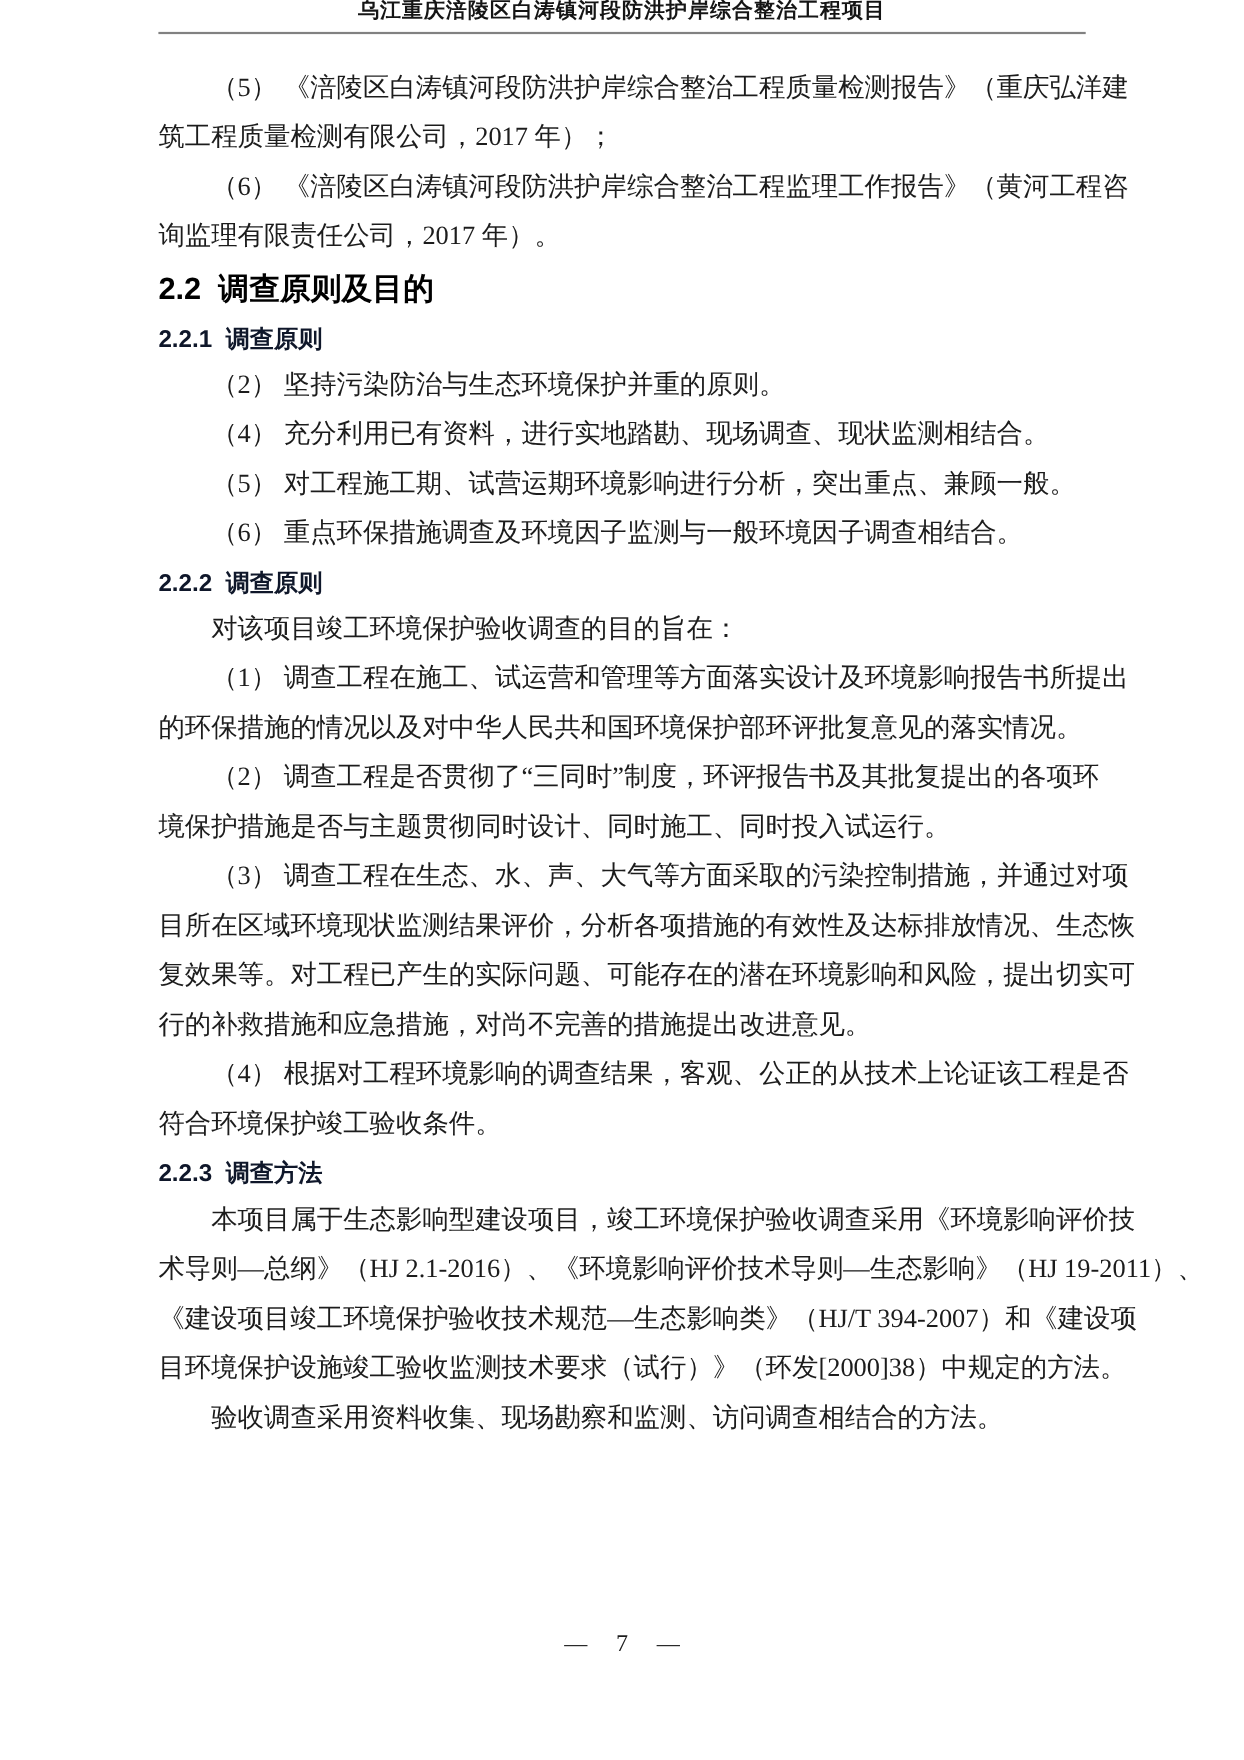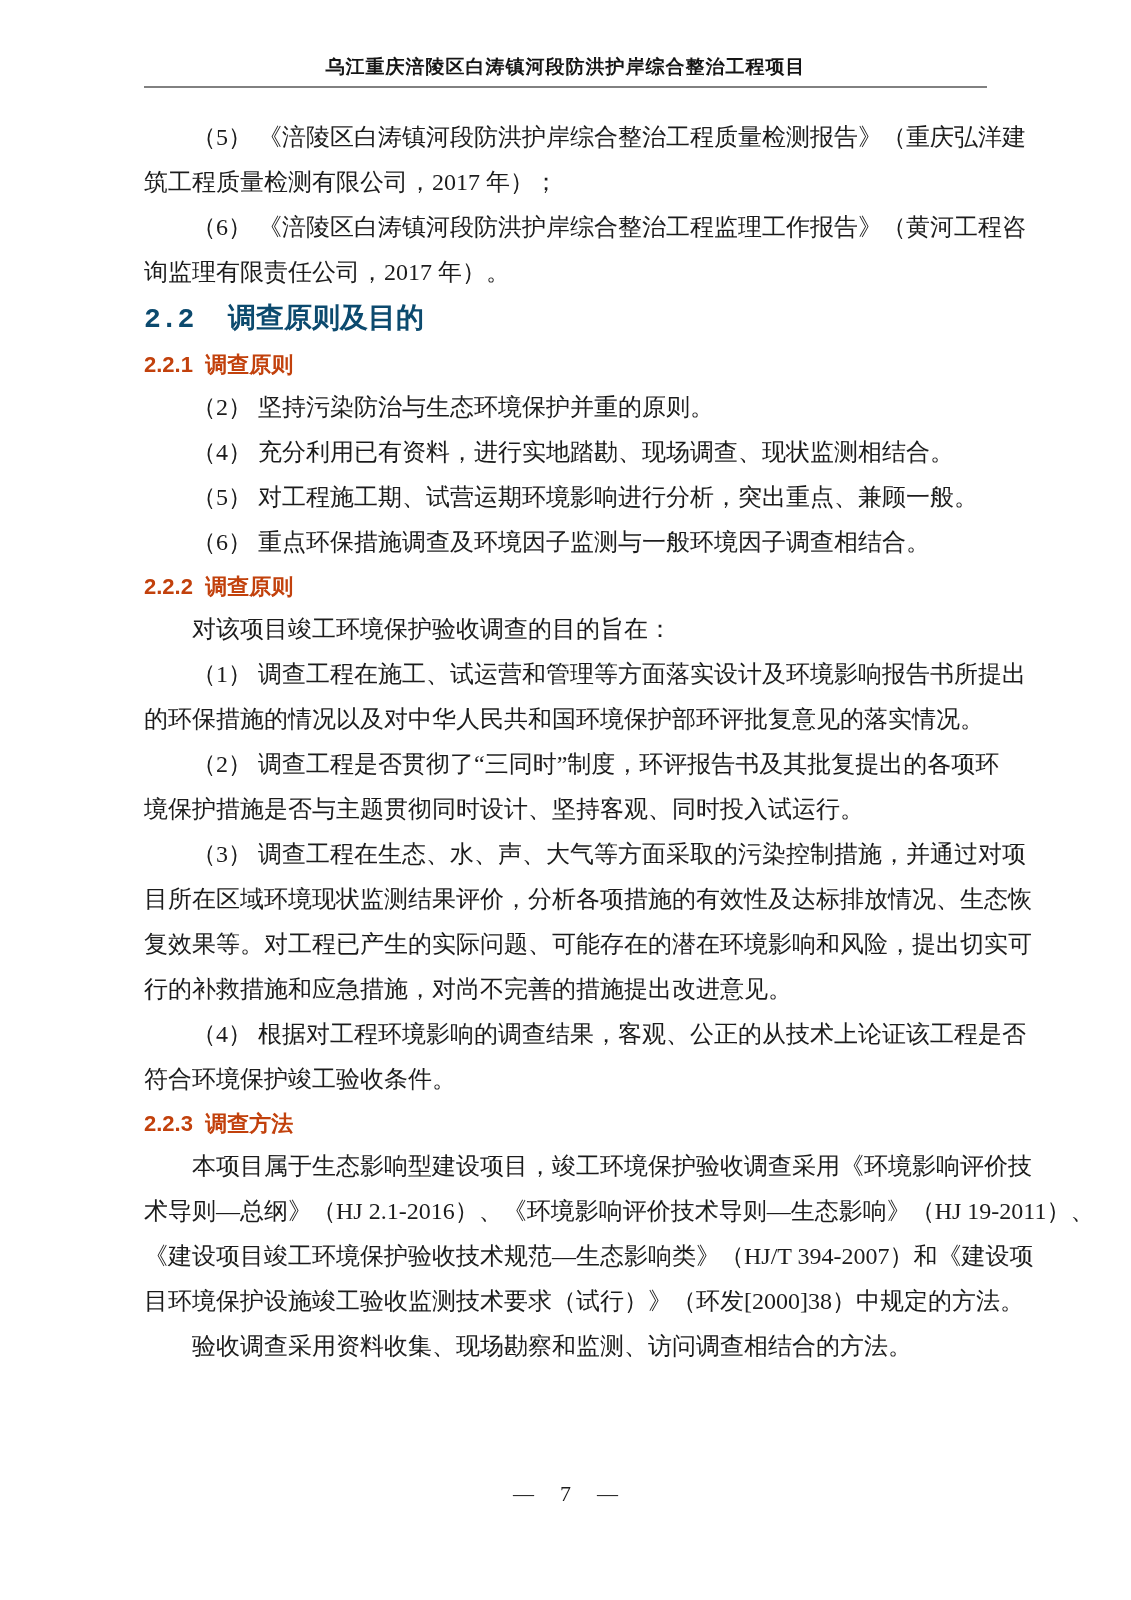--- a/index.html
+++ b/index.html
@@ -10,21 +10,20 @@
   .page{
     position:relative;
     width:1131px;height:1600px;
     margin:0 auto;
     background:var(--bg);
     color:var(--text);
     font-family:"Liberation Serif","DejaVu Serif",serif;
     overflow:hidden;
   }
   .header-title{
-    padding-top:57px;
     text-align:center;
     font-family:"Liberation Sans","DejaVu Sans",sans-serif;
     font-weight:bold;
     font-size:19px;
     line-height:20px;
     letter-spacing:1px;
     color:#151515;
     white-space:pre;
   }
   .header-rule{
@@ -48,33 +47,33 @@
     display:flex;
     justify-content:space-between;
     align-items:baseline;
     text-indent:0;
   }
   .just.indent{ padding-left:48px; text-indent:0; }
   .just span{ white-space:pre; flex:0 0 auto; }
   .h2{
     height:46px;line-height:46px;
     margin-top:2px;
-    font-family:Liberation Mono, monospace;
+    font-family:Liberation Sans, sans-serif;
     font-weight:bold;
     font-size:28px;
-    color:#0c4a6e;
+    color:#000000;
     white-space:pre;
   }
   .h3{
     height:40px;line-height:40px;
     margin-top:2px;
     font-family:"Liberation Sans","DejaVu Sans",sans-serif;
     font-weight:bold;
     font-size:22px;
-    color:#c2410c;
+    color:#0f172a;
     white-space:pre;
   }
   .footer{
     position:absolute;
     top:1477px;left:0;right:0;
     display:flex;
     justify-content:center;
     align-items:center;
     gap:26px;
     font-size:21px;
@@ -120,21 +119,21 @@
 
     <div class="line indent">对该项目竣工环境保护验收调查的目的旨在：</div>
 
     <div class="para">
       <div class="line indent just"><span>（</span><span>1</span><span>）</span><span> </span><span>调</span><span>查</span><span>工</span><span>程</span><span>在</span><span>施</span><span>工</span><span>、</span><span>试</span><span>运</span><span>营</span><span>和</span><span>管</span><span>理</span><span>等</span><span>方</span><span>面</span><span>落</span><span>实</span><span>设</span><span>计</span><span>及</span><span>环</span><span>境</span><span>影</span><span>响</span><span>报</span><span>告</span><span>书</span><span>所</span><span>提</span><span>出</span></div>
       <div class="line">的环保措施的情况以及对中华人民共和国环境保护部环评批复意见的落实情况。</div>
     </div>
 
     <div class="para">
       <div class="line indent just"><span>（</span><span>2</span><span>）</span><span> </span><span>调</span><span>查</span><span>工</span><span>程</span><span>是</span><span>否</span><span>贯</span><span>彻</span><span>了</span><span>“</span><span>三</span><span>同</span><span>时</span><span>”</span><span>制</span><span>度</span><span>，</span><span>环</span><span>评</span><span>报</span><span>告</span><span>书</span><span>及</span><span>其</span><span>批</span><span>复</span><span>提</span><span>出</span><span>的</span><span>各</span><span>项</span><span>环</span></div>
-      <div class="line">境保护措施是否与主题贯彻同时设计、坚持客观、同时投入试运行。</div>
+      <div class="line">境保护措施是否与主题贯彻同时设计、同时施工、同时投入试运行。</div>
     </div>
 
     <div class="para">
       <div class="line indent just"><span>（</span><span>3</span><span>）</span><span> </span><span>调</span><span>查</span><span>工</span><span>程</span><span>在</span><span>生</span><span>态</span><span>、</span><span>水</span><span>、</span><span>声</span><span>、</span><span>大</span><span>气</span><span>等</span><span>方</span><span>面</span><span>采</span><span>取</span><span>的</span><span>污</span><span>染</span><span>控</span><span>制</span><span>措</span><span>施</span><span>，</span><span>并</span><span>通</span><span>过</span><span>对</span><span>项</span></div>
       <div class="line just"><span>目</span><span>所</span><span>在</span><span>区</span><span>域</span><span>环</span><span>境</span><span>现</span><span>状</span><span>监</span><span>测</span><span>结</span><span>果</span><span>评</span><span>价</span><span>，</span><span>分</span><span>析</span><span>各</span><span>项</span><span>措</span><span>施</span><span>的</span><span>有</span><span>效</span><span>性</span><span>及</span><span>达</span><span>标</span><span>排</span><span>放</span><span>情</span><span>况</span><span>、</span><span>生</span><span>态</span><span>恢</span></div>
       <div class="line just"><span>复</span><span>效</span><span>果</span><span>等</span><span>。</span><span>对</span><span>工</span><span>程</span><span>已</span><span>产</span><span>生</span><span>的</span><span>实</span><span>际</span><span>问</span><span>题</span><span>、</span><span>可</span><span>能</span><span>存</span><span>在</span><span>的</span><span>潜</span><span>在</span><span>环</span><span>境</span><span>影</span><span>响</span><span>和</span><span>风</span><span>险</span><span>，</span><span>提</span><span>出</span><span>切</span><span>实</span><span>可</span></div>
       <div class="line">行的补救措施和应急措施，对尚不完善的措施提出改进意见。</div>
     </div>
 
     <div class="para">

